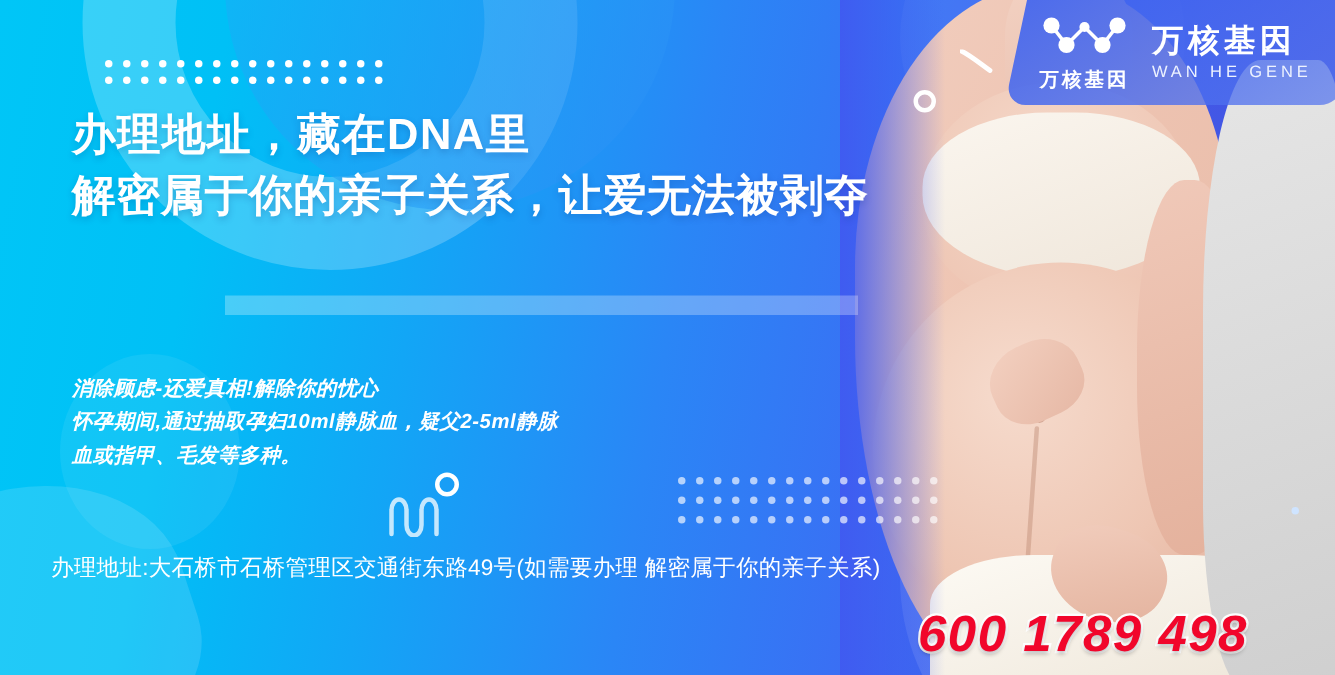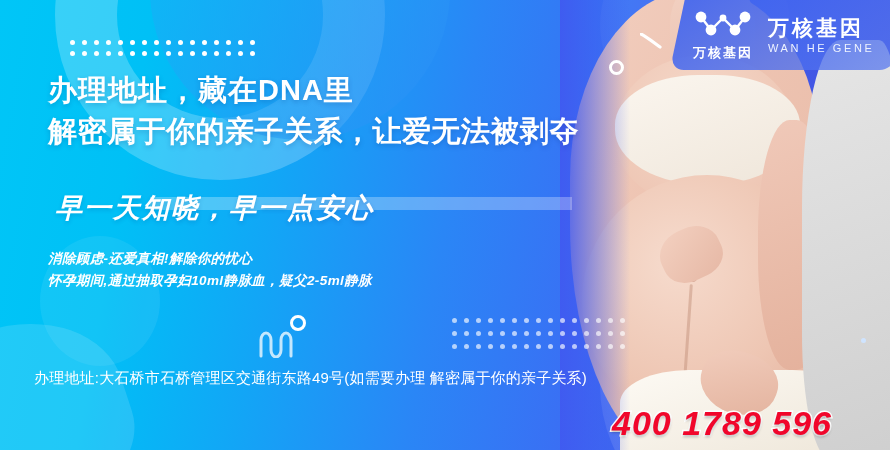--- a/index.html
+++ b/index.html
@@ -478,24 +478,24 @@
       <span class="logo-en">WAN HE GENE</span>
     </div>
   </div>
 
   <div class="headline">
     <div class="l1">办理地址，藏在DNA里</div>
     <div class="l2">解密属于你的亲子关系，让爱无法被剥夺</div>
   </div>
 
   <div class="subhead-bar"></div>
-  <div class="subhead">早一天知晓，早一点安心</div>
 
   <div class="body-copy">
     <div>消除顾虑-还爱真相!解除你的忧心</div>
     <div>怀孕期间,通过抽取孕妇10ml静脉血，疑父2-5ml静脉</div>
+    <div>血或指甲、毛发等多种。</div>
   </div>
 
   <div class="address">办理地址:大石桥市石桥管理区交通街东路49号(如需要办理 解密属于你的亲子关系)</div>
 
-  <div class="phone">400 1789 596</div>
+  <div class="phone">600 1789 498</div>
 
 </div>
 
 </body></html>

